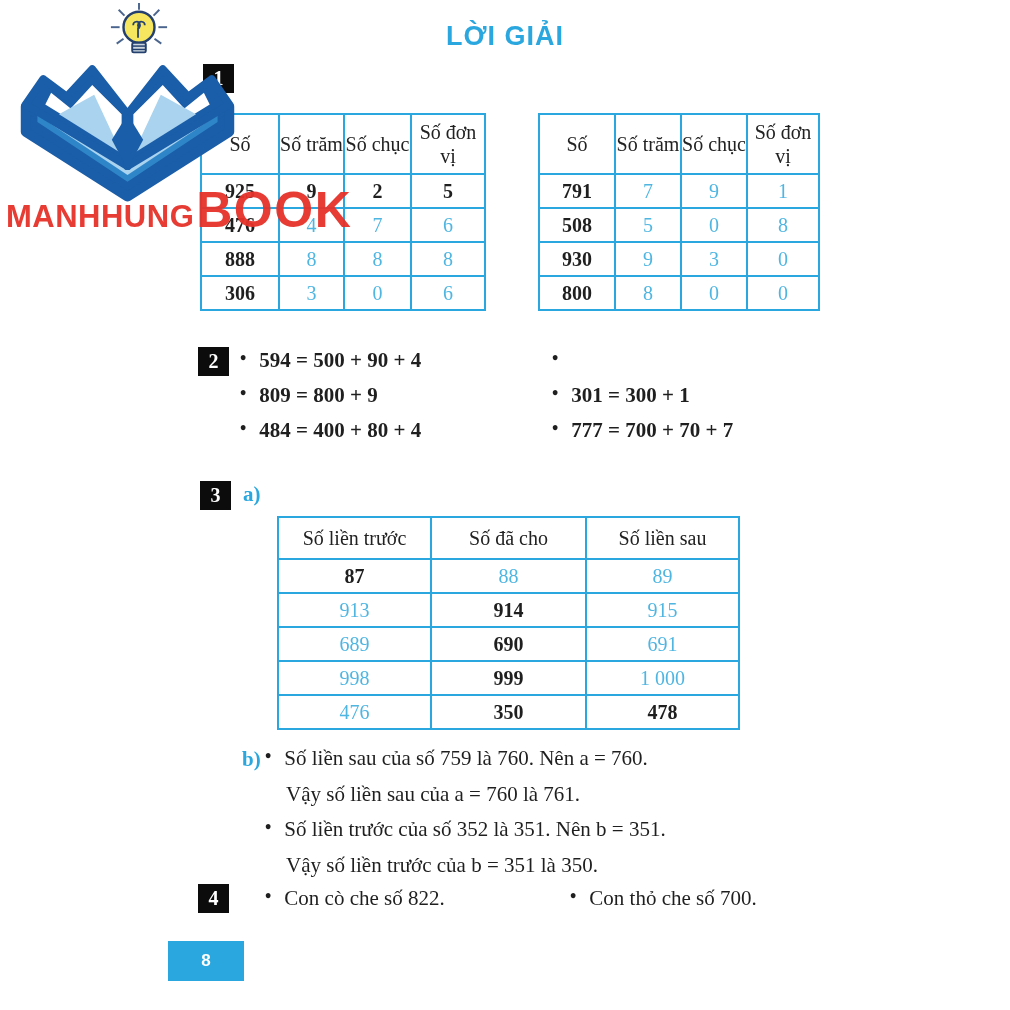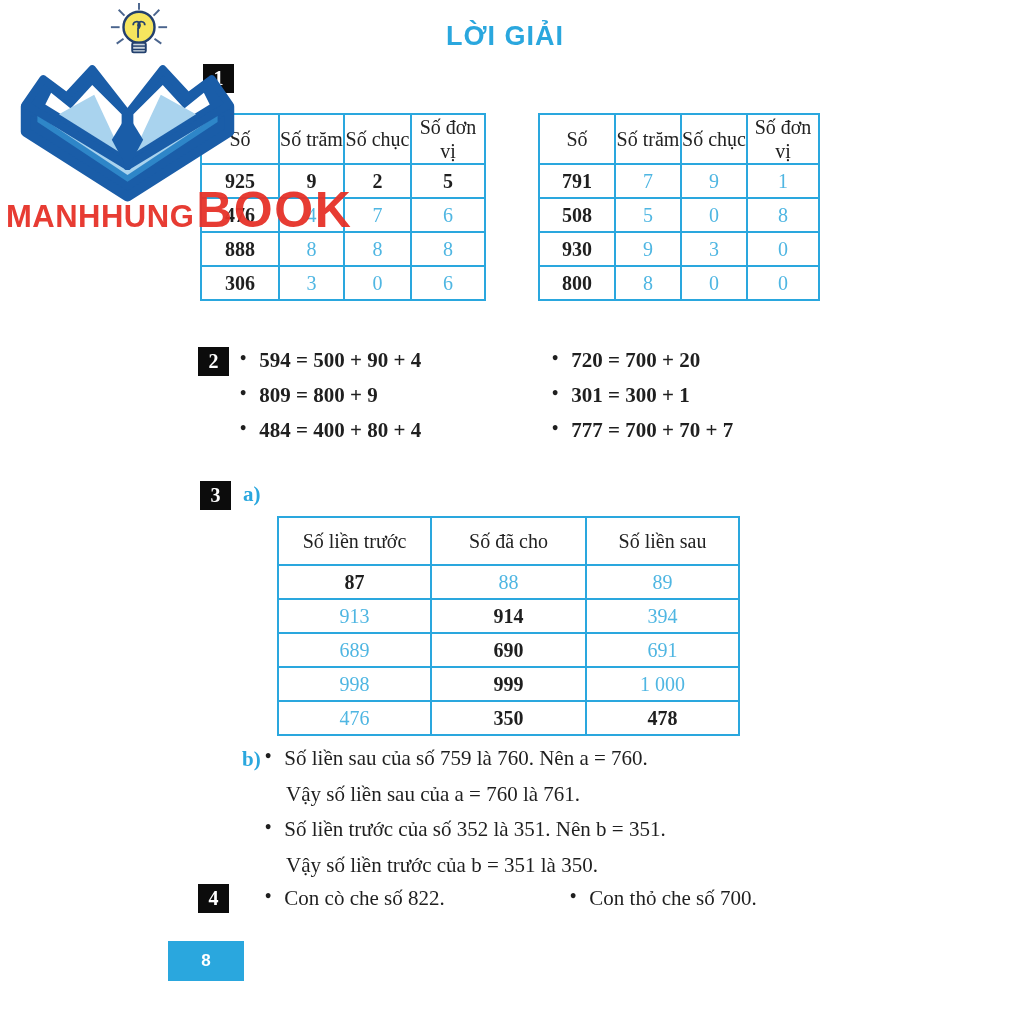--- a/index.html
+++ b/index.html
@@ -19,23 +19,23 @@
   }
   table.tbl { position:absolute; border-collapse:collapse; z-index:1; background:#fff; }
   .tbl th, .tbl td {
     border:2px solid #2aa7de; text-align:center; vertical-align:middle;
     font-size:20px; padding:0; line-height:1.2;
   }
   .tbl th { font-weight:normal; color:#222; }
   .cell { font-weight:bold;border-radius:7px; }
   .cell.k { color:#1f1f1f; }
   .cell.b { color:#4fb6e2; font-weight:normal; }
-  .hdr-h { height:50px; }
+  .hdr-h { height:60px; }
   .row-h { height:34px; }
-  .hdr3-h { height:48px; }
+  .hdr3-h { height:42px; }
 
   .eq-col { position:absolute; z-index:2; }
   .eq { height:35px; font-size:21px; font-weight:bold; white-space:nowrap; display:flex; }
   .dot { font-size:18px; margin-right:13px; font-weight:bold; }
   .sent-block { position:absolute; z-index:2; }
   .sent { height:35.5px; font-size:21px; white-space:nowrap; display:flex; }
   .sent.cont { padding-left:21px; }
   .part-label {
     position:absolute; color:#2aa7de; font-weight:bold; font-size:21px;
     font-family:"Liberation Serif", serif; z-index:2;
@@ -158,21 +158,20 @@
       <span>809 = 800 + 9</span>
     </div>
   <div class="eq">
       <span class="dot">•</span>
       <span>484 = 400 + 80 + 4</span>
     </div>
 </div>
 <div class="eq-col" style="left:552px; top:348px;">
   <div class="eq">
       <span class="dot">•</span>
-      <span>720 = 700 + 20</span>
     </div>
   <div class="eq">
       <span class="dot">•</span>
       <span>301 = 300 + 1</span>
     </div>
   <div class="eq">
       <span class="dot">•</span>
       <span>777 = 700 + 70 + 7</span>
     </div>
 </div>
@@ -193,21 +192,21 @@
     <th>Số liền sau</th>
   </tr>
   <tr class="row-h">
     <td class="cell k">87</td>
     <td class="cell b">88</td>
     <td class="cell b">89</td>
   </tr>
   <tr class="row-h">
     <td class="cell b">913</td>
     <td class="cell k">914</td>
-    <td class="cell b">394</td>
+    <td class="cell b">915</td>
   </tr>
   <tr class="row-h">
     <td class="cell b">689</td>
     <td class="cell k">690</td>
     <td class="cell b">691</td>
   </tr>
   <tr class="row-h">
     <td class="cell b">998</td>
     <td class="cell k">999</td>
     <td class="cell b">1 000</td>

